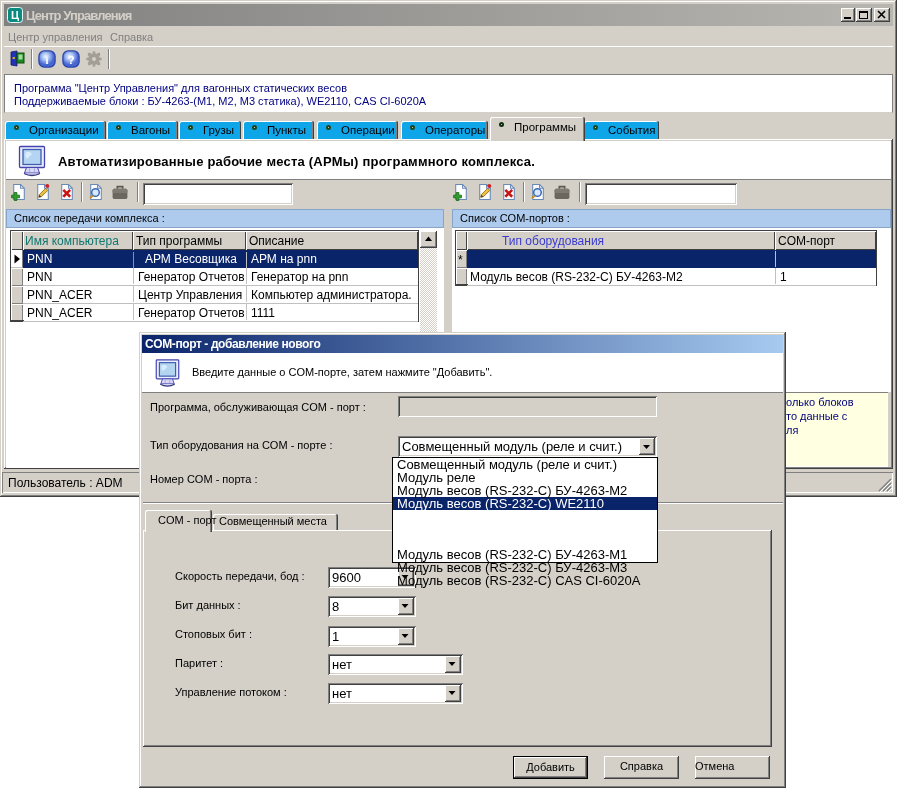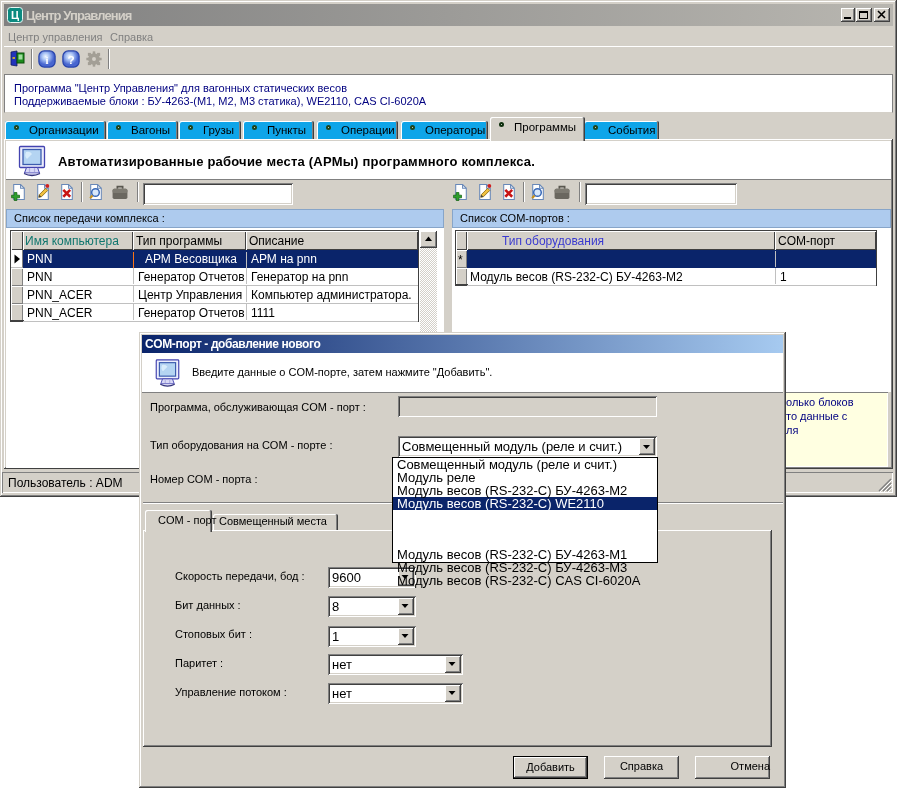--- a/index.html
+++ b/index.html
@@ -428,21 +428,21 @@
         </div>
   </div>
 
   <div class="abs" style="left:374px;top:424px;width:75px;height:23px;border:1px solid #000;background:#d4d0c8;box-shadow: inset -1px -1px 0 #404040, inset 1px 1px 0 #ffffff, inset -2px -2px 0 #808080, inset 2px 2px 0 #d4d0c8;">
     <div style="text-align:center;padding-top:4px;">Добавить</div>
   </div>
   <div class="abs btn" style="left:465px;top:424px;width:75px;height:23px;">
     <div style="text-align:center;padding-top:4px;">Справка</div>
   </div>
   <div class="abs btn" style="left:556px;top:424px;width:75px;height:23px;">
-    <div style="text-align:right;padding-top:4px;">Отмена</div>
+    <div style="text-align:left;padding-top:4px;">Отмена</div>
   </div>
 </div>
 
 <div class="abs" style="left:392px;top:457px;width:266px;height:106px;background:#fff;border:1px solid #000;z-index:50;font-size:13px;">
   <div style="height:13px;padding-left:4px;line-height:13px;">Совмещенный модуль (реле и счит.)</div>
   <div style="height:13px;padding-left:4px;line-height:13px;">Модуль реле</div>
   <div style="height:13px;padding-left:4px;line-height:13px;">Модуль весов (RS-232-C) БУ-4263-М2</div>
   <div class="navy" style="height:13px;padding-left:4px;line-height:13px;">Модуль весов (RS-232-C) WE2110</div>
   <div style="height:13px;padding-left:4px;line-height:13px;margin-top:38px;">Модуль весов (RS-232-C) БУ-4263-М1</div>
   <div style="height:13px;padding-left:4px;line-height:13px;">Модуль весов (RS-232-C) БУ-4263-М3</div>

